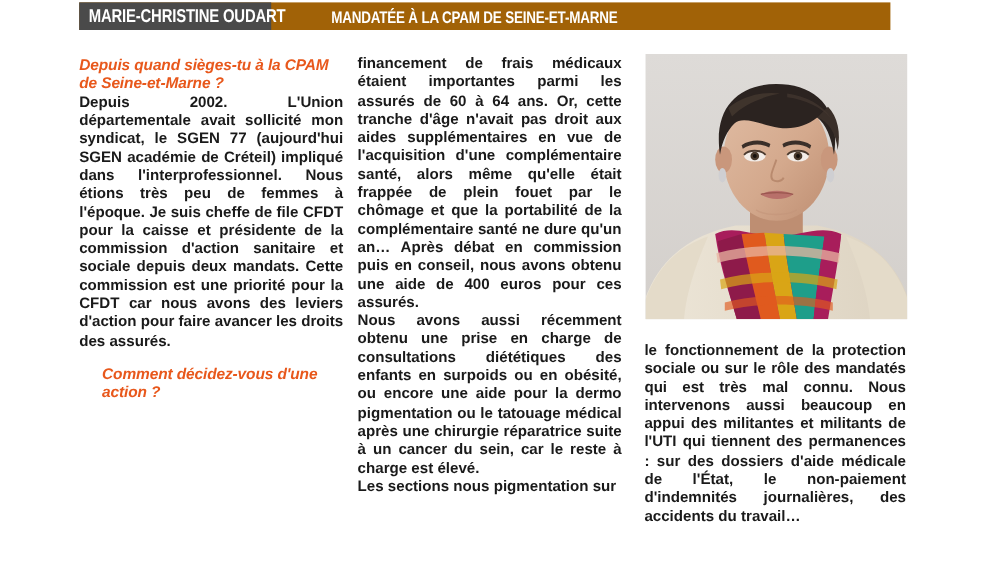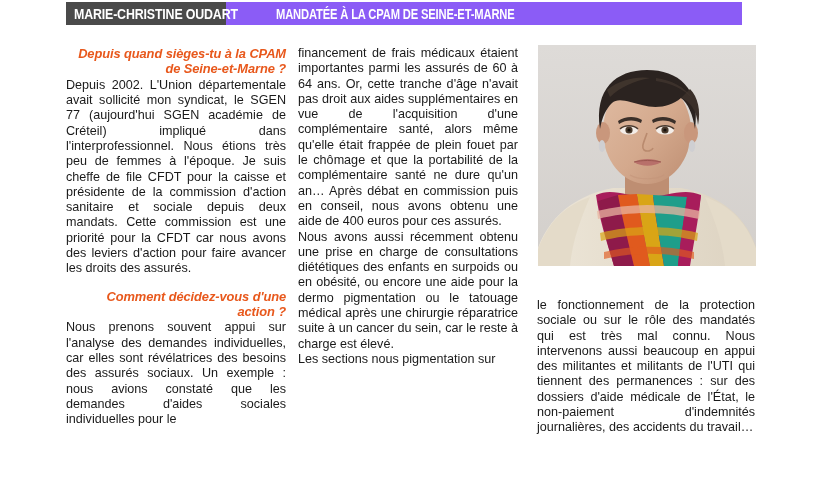--- a/index.html
+++ b/index.html
@@ -18,21 +18,21 @@
 
   
   .header-bar {
     position: absolute;
     left: 66px;
     top: 2px;
     width: 676px;
     height: 23px;
     display: flex;
     align-items: stretch;
-    background: #8b5cf6;
+    background: #a16207;
   }
   .header-name {
     background: #4A4A4A;
     color: #ffffff;
     display: flex;
     align-items: center;
     padding: 0 9px 0 10px;
     font-size: 15.5px;
     font-weight: bold;
     letter-spacing: -0.2px;
@@ -67,37 +67,38 @@
     position: absolute;
     font-size: 12.6px;
     line-height: 15.3px;
     color: #1A1A1A;
     text-align: justify;
     text-justify: inter-word;
     box-sizing: border-box;
   }
   .col-1 { left: 66px;  top: 46px;  width: 220px; }
   .col-2 { left: 298px; top: 46px;  width: 220px; }
-  .col-3 { left: 537px; top: 298px; width: 218px; }
+  .col-3 { left: 537px; top: 285px; width: 218px; }
 
   .q {
     color: #E8581C;
     font-weight: bold;
     font-style: italic;
     font-size: 12.9px;
     line-height: 15.4px;
-    text-align: right;
+    text-align: left;
     margin: 0 0 1px 0;
     letter-spacing: -0.1px;
   }
   .q + .p { margin-top: 0; }
   .p {
     margin: 0;
     text-align: justify;
     hyphens: manual;
+    font-weight: bold;
   }
   .p + .p { margin-top: 0; }
   .spacer-before-q { margin-top: 12px; margin-left: 19px; }
 
   
   .photo {
     position: absolute;
     left: 538px;
     top: 45px;
     width: 218px;
@@ -189,21 +190,20 @@
     <path d="M96 117 C 103 115 116 115 123 117" stroke="#9A564F" stroke-width="1" fill="none"></path>
 
     <path d="M92 130 C 100 135 118 135 126 130" stroke="#C3947A" stroke-width="1.2" fill="none" opacity="0.6"></path>
   </svg>
 </div>
 
 <div class="col col-1">
   <p class="q">Depuis quand sièges-tu à la CPAM de Seine-et-Marne ?</p>
   <p class="p">Depuis 2002. L'Union départementale avait sollicité mon syndicat, le SGEN 77 (aujourd'hui SGEN académie de Créteil) impliqué dans l'interprofessionnel. Nous étions très peu de femmes à l'époque. Je suis cheffe de file CFDT pour la caisse et présidente de la commission d'action sanitaire et sociale depuis deux mandats. Cette commission est une priorité pour la CFDT car nous avons des leviers d'action pour faire avancer les droits des assurés.</p>
   <p class="q spacer-before-q">Comment décidez-vous d'une action ?</p>
-  <p class="p">Nous prenons souvent appui sur l'analyse des demandes individuelles, car elles sont révélatrices des besoins des assurés sociaux. Un exemple : nous avions constaté que les demandes d'aides sociales individuelles pour le</p>
 </div>
 
 <div class="col col-2">
   <p class="p">financement de frais médicaux étaient importantes parmi les assurés de 60 à 64 ans. Or, cette tranche d'âge n'avait pas droit aux aides supplémentaires en vue de l'acquisition d'une complémentaire santé, alors même qu'elle était frappée de plein fouet par le chômage et que la portabilité de la complémentaire santé ne dure qu'un an… Après débat en commission puis en conseil, nous avons obtenu une aide de 400 euros pour ces assurés.</p>
   <p class="p">Nous avons aussi récemment obtenu une prise en charge de consultations diététiques des enfants en surpoids ou en obésité, ou encore une aide pour la dermo pigmentation ou le tatouage médical après une chirurgie réparatrice suite à un cancer du sein, car le reste à charge est élevé.</p>
   <p class="p">Les sections nous pigmentation sur</p>
 </div>
 
 <div class="col col-3">
   <p class="p">le fonctionnement de la protection sociale ou sur le rôle des mandatés qui est très mal connu. Nous intervenons aussi beaucoup en appui des militantes et militants de l'UTI qui tiennent des permanences : sur des dossiers d'aide médicale de l'État, le non-paiement d'indemnités journalières, des accidents du travail…</p>

